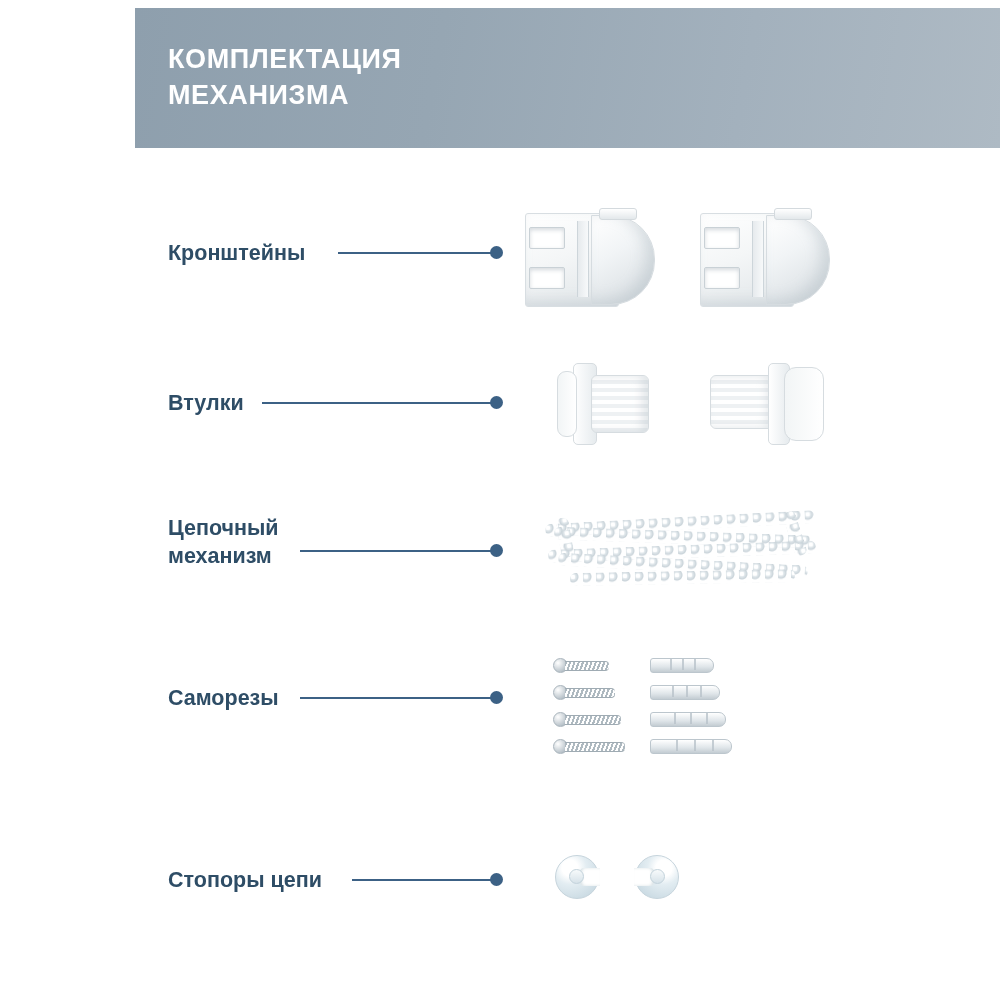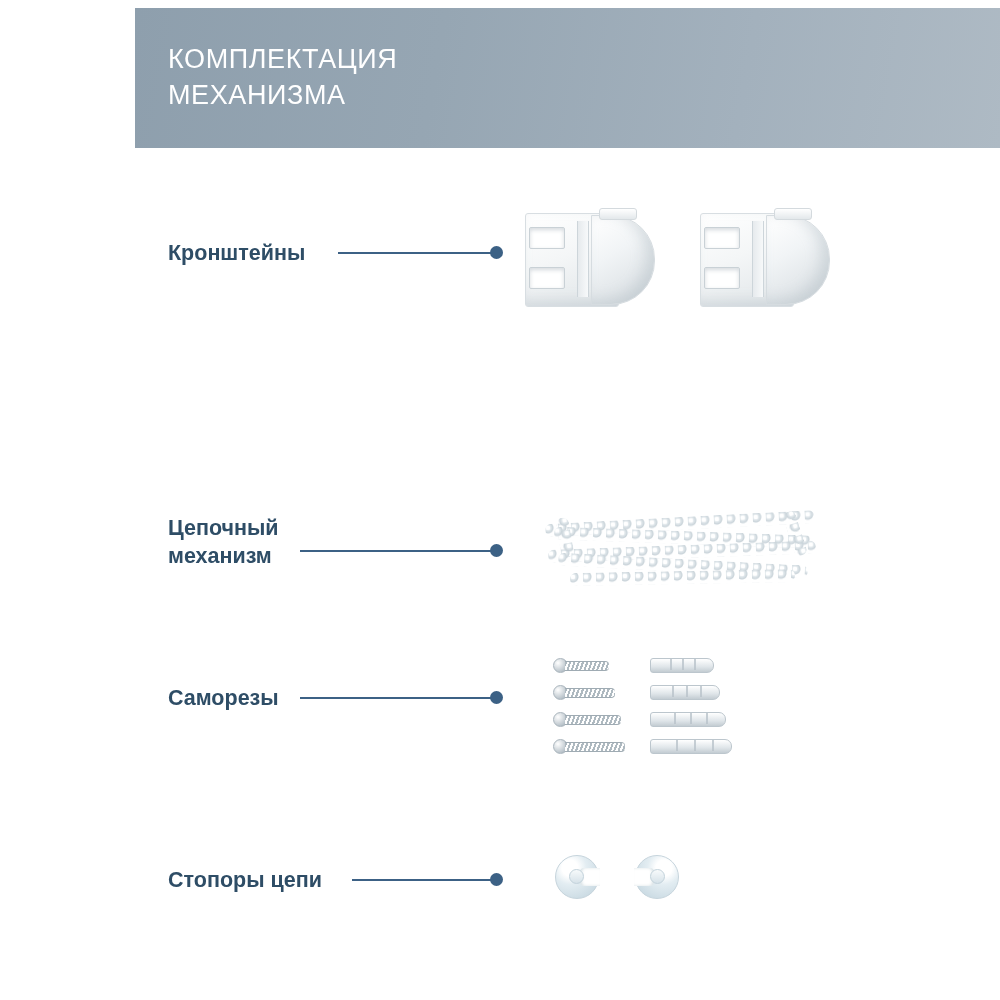--- a/index.html
+++ b/index.html
@@ -30,21 +30,21 @@
     width: 865px;
     height: 140px;
     background: linear-gradient(100deg, #8e9fad 0%, #96a6b3 35%, #a3b1bd 70%, #aebac4 100%);
     display: flex;
     align-items: center;
   }
   .header-title {
     margin-left: 33px;
     color: #ffffff;
     font-size: 27px;
-    font-weight: normal;
+    font-weight: bold;
     line-height: 1.32;
     letter-spacing: 0.6px;
     text-transform: uppercase;
     white-space: pre-line;
   }
 
   
   .row {
     position: absolute;
     left: 0;
@@ -250,20 +250,38 @@
         <div class="body"></div>
         <div class="round"></div>
         <div class="slot"></div>
         <div class="notch n1"></div>
         <div class="notch n2"></div>
         <div class="tab"></div>
       </div>
     </div>
   </div>
 
+  <div class="row" style="top:340px;">
+    <div class="row-label" style="top:50px;">Втулки</div>
+    <div class="connector" style="left:262px; top:62px; width:236px;"></div>
+    <div class="dot" style="left:490px; top:56px;"></div>
+
+    <div class="art" style="left:555px; top:10px; width:300px; height:110px;">
+      <div class="bushing" style="left:0; top:8px; width:110px; height:90px;">
+        <div class="bush-flange" style="left:18px; top:5px;"></div>
+        <div class="bush-barrel" style="left:36px; top:17px;"></div>
+        <div class="bush-cap" style="left:2px; top:13px; width:18px; height:64px;"></div>
+      </div>
+      <div class="bushing" style="left:155px; top:8px; width:120px; height:90px;">
+        <div class="bush-barrel" style="left:0; top:17px; width:62px; height:52px;"></div>
+        <div class="bush-flange" style="left:58px; top:5px; width:20px;"></div>
+        <div class="bush-cap" style="left:74px; top:9px; width:38px; height:72px; border-radius:12px;"></div>
+      </div>
+    </div>
+  </div>
 
   <div class="row" style="top:640px;">
     <div class="row-label" style="top:45px;">Саморезы</div>
     <div class="connector" style="left:300px; top:57px; width:198px;"></div>
     <div class="dot" style="left:490px; top:51px;"></div>
 
     <div class="art" style="left:545px; top:10px; width:300px; height:110px;">
       <div class="screw" style="left:8px;  top:8px;  width:60px; height:14px;">
           <div class="screw-head"></div>
           <div class="screw-shaft" style="width:44px;"></div>

